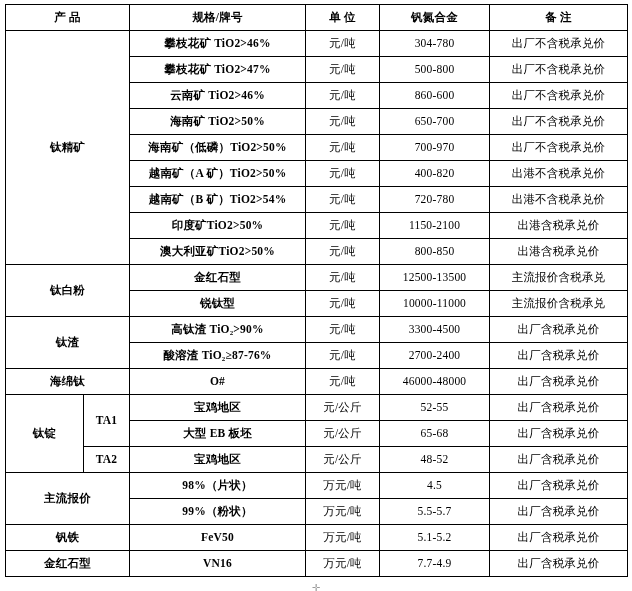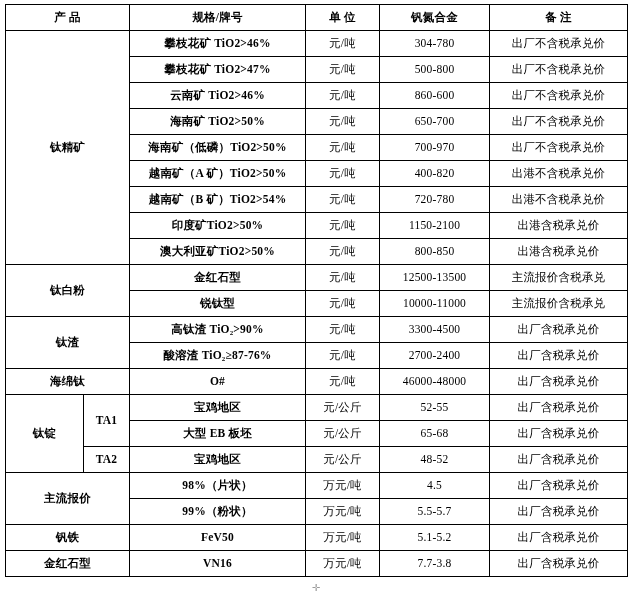--- a/index.html
+++ b/index.html
@@ -235,20 +235,20 @@
         <td class="spec">FeV50</td>
         <td class="unit">万元/吨</td>
         <td class="price">5.1-5.2</td>
         <td class="note">出厂含税承兑价</td>
       </tr>
 
       <tr>
         <td class="cat" colspan="2">金红石型</td>
         <td class="spec">VN16</td>
         <td class="unit">万元/吨</td>
-        <td class="price">7.7-3.8</td>
+        <td class="price">7.7-4.9</td>
         <td class="note">出厂含税承兑价</td>
       </tr>
     </tbody>
   </table>
 
   <div class="footer-dot">✛</div>
 </div>
 
 </body></html>

